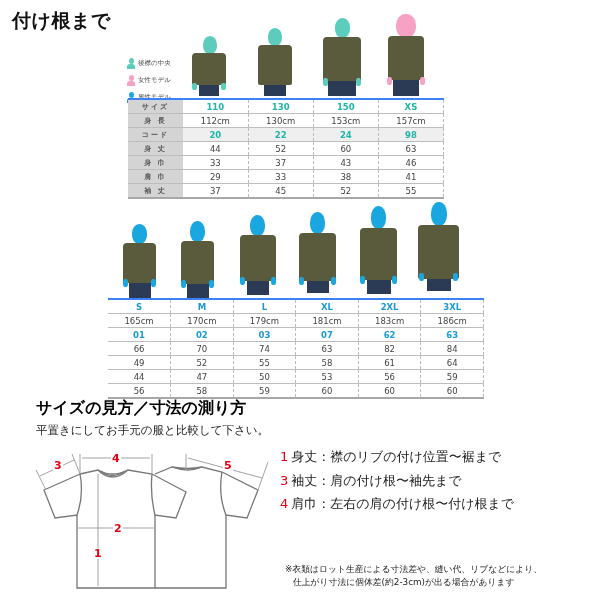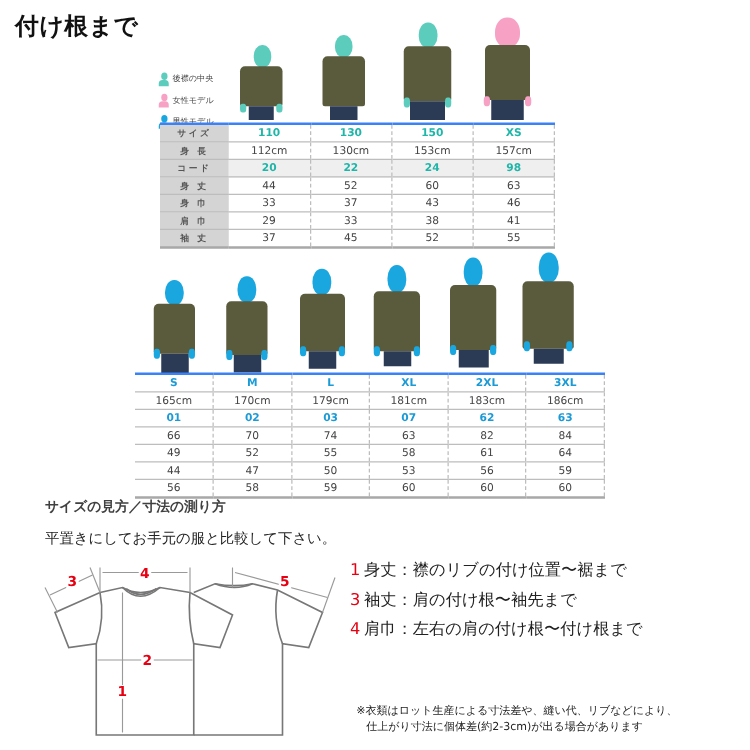--- a/index.html
+++ b/index.html
@@ -30,21 +30,21 @@
   table.size tr:last-child td { border-bottom:2px solid #a8a8a8; }
   table.size td.rh { background:#d4d4d4; color:#555; font-size:7px; font-weight:bold; border-right:none; letter-spacing:2px; }
   table.size tr.accent td.val { font-weight:bold; }
   table.size tr.code td.val { background:#efefef; }
   .t1 { left:128px; top:98px; width:316px; }
   .t1 td.rh { width:55px; }
   .t2 { left:108px; top:298px; width:376px; }
   .t2 td { font-size:7.5px; height:13.5px; color:#555; }
 
   
-  .h2 { left:36px; top:398px; font-size:11px; font-weight:bold; color:#404040; }
+  .h2 { left:36px; top:398px; font-size:16px; font-weight:bold; color:#000000; }
   .sub { left:36px; top:423px; font-size:11.5px; color:#222; }
   .steps { left:280px; top:445px; }
   .step { font-size:13px; height:23.5px; line-height:23.5px; color:#222; white-space:nowrap; }
   .step .num { color:#e60012; margin-right:3px; }
   .note { left:285px; top:563px; font-size:8.8px; line-height:13px; color:#222; }
   .note div:nth-child(2) { padding-left:8px; }
   .diagram { left:0; top:440px; }
   .dnum { position:absolute; font-size:11px; font-weight:bold; color:#e60012; background:#fff; padding:0 1px; line-height:11px; }
 </style>
 </head>

